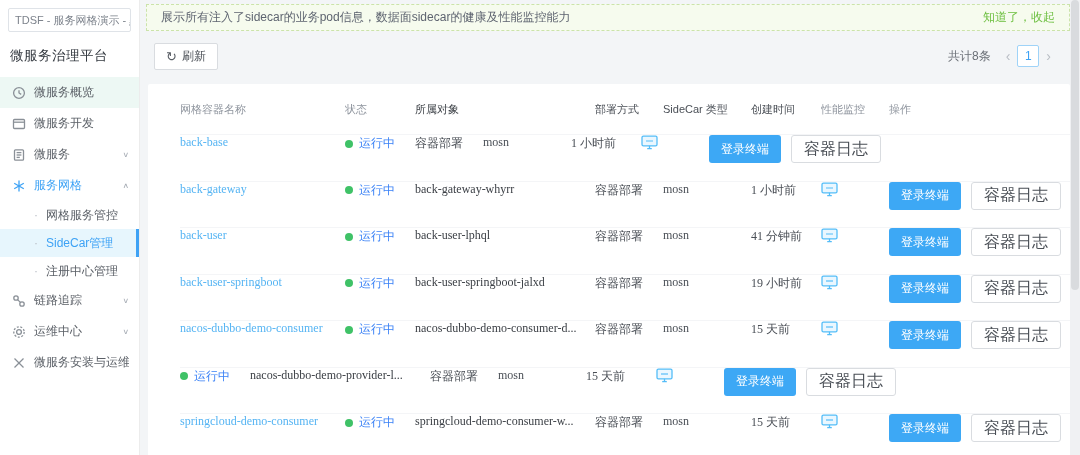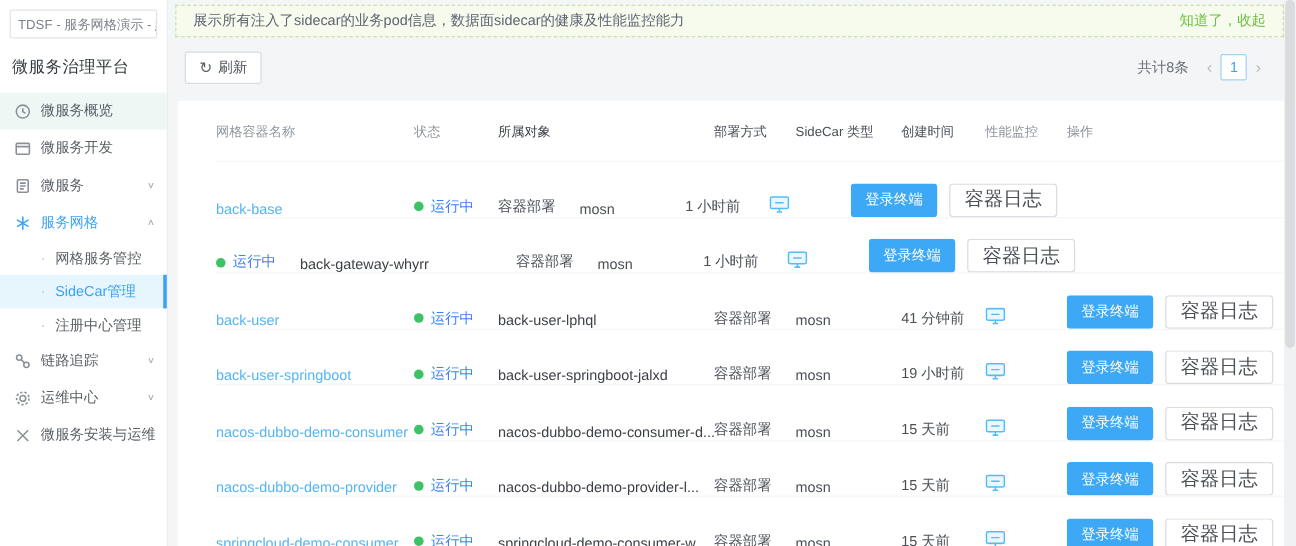--- a/index.html
+++ b/index.html
@@ -35,21 +35,21 @@
   .btn-refresh { height:27px; background:#fff; border:1px solid #d9dce0; border-radius:2px; display:inline-flex; align-items:center; padding:0 11px; color:#4a4f56; font-size:12px; cursor:pointer; }
   .btn-refresh .ric { margin-right:5px; font-size:13px; color:#5a5f66; line-height:1; }
   .toolbar .spacer { flex:1; }
   .pagination { display:flex; align-items:center; color:#606266; font-size:12px; }
   .pagination .total { margin-right:10px; color:#6b7077; }
   .pg-arrow { color:#b8bdc4; font-size:14px; padding:0 5px; cursor:pointer; }
   .pg-num { width:22px; height:22px; border:1px solid #9fd3f8; border-radius:2px; color:#3da2f5; background:#fff; display:flex; align-items:center; justify-content:center; margin:0 2px; cursor:pointer; font-size:12px; }
 
   .card { position:absolute; left:8px; right:10px; top:84px; bottom:0; background:#fff; border-radius:2px 2px 0 0; padding:0 0 0 32px; overflow:hidden; }
   .thead { display:flex; align-items:center; height:50px; color:#8f959e; font-size:11px; }
-  .trow { display:flex; align-items:flex-end; height:46.5px; border-top:1px solid #f4f5f7; }
+  .trow { display:flex; align-items:flex-start; height:46.5px; border-top:1px solid #f4f5f7;font-family:Liberation Serif, serif; }
   .cell { padding-right:8px; white-space:nowrap; overflow:hidden; }
   .c0{width:165px;} .c1{width:70px;} .c2{width:180px;} .c3{width:68px;} .c4{width:88px;} .c5{width:70px;} .c6{width:68px;} .c7{flex:1; display:flex; align-items:center;}
   .name-link { color:#55b4f3; text-decoration:none; cursor:pointer; }
   .c1 { display:flex; align-items:center; }
   .dot { width:8px; height:8px; border-radius:50%; background:#3fc267; margin-right:6px; flex:0 0 8px; }
   .status-text { color:#3b82f6; }
   .c2 { color:#3c4046; }
   .c3, .c4, .c5 { color:#4a4f56; }
   .perf-icon { display:inline-flex; cursor:pointer; }
   .perf-icon svg { width:17px; height:15px; }
@@ -219,20 +219,21 @@
               </svg>
       </span>
     </div>
     <div class="cell c7">
       <button class="btn-primary">登录终端</button>
       <button class="btn-default">容器日志</button>
     </div>
   </div>
 
   <div class="trow">
+    <div class="cell c0"><a class="name-link">back-gateway</a></div>
     <div class="cell c1">
       <span class="dot"></span>
       <span class="status-text">运行中</span>
     </div>
     <div class="cell c2">back-gateway-whyrr</div>
     <div class="cell c3">容器部署</div>
     <div class="cell c4">mosn</div>
     <div class="cell c5">1 小时前</div>
     <div class="cell c6">
       <span class="perf-icon">
@@ -322,21 +323,20 @@
               </svg>
       </span>
     </div>
     <div class="cell c7">
       <button class="btn-primary">登录终端</button>
       <button class="btn-default">容器日志</button>
     </div>
   </div>
 
   <div class="trow">
-    <div class="cell c0"><a class="name-link">nacos-dubbo-demo-provider</a></div>
     <div class="cell c1">
       <span class="dot"></span>
       <span class="status-text">运行中</span>
     </div>
     <div class="cell c2">nacos-dubbo-demo-provider-l...</div>
     <div class="cell c3">容器部署</div>
     <div class="cell c4">mosn</div>
     <div class="cell c5">15 天前</div>
     <div class="cell c6">
       <span class="perf-icon">

